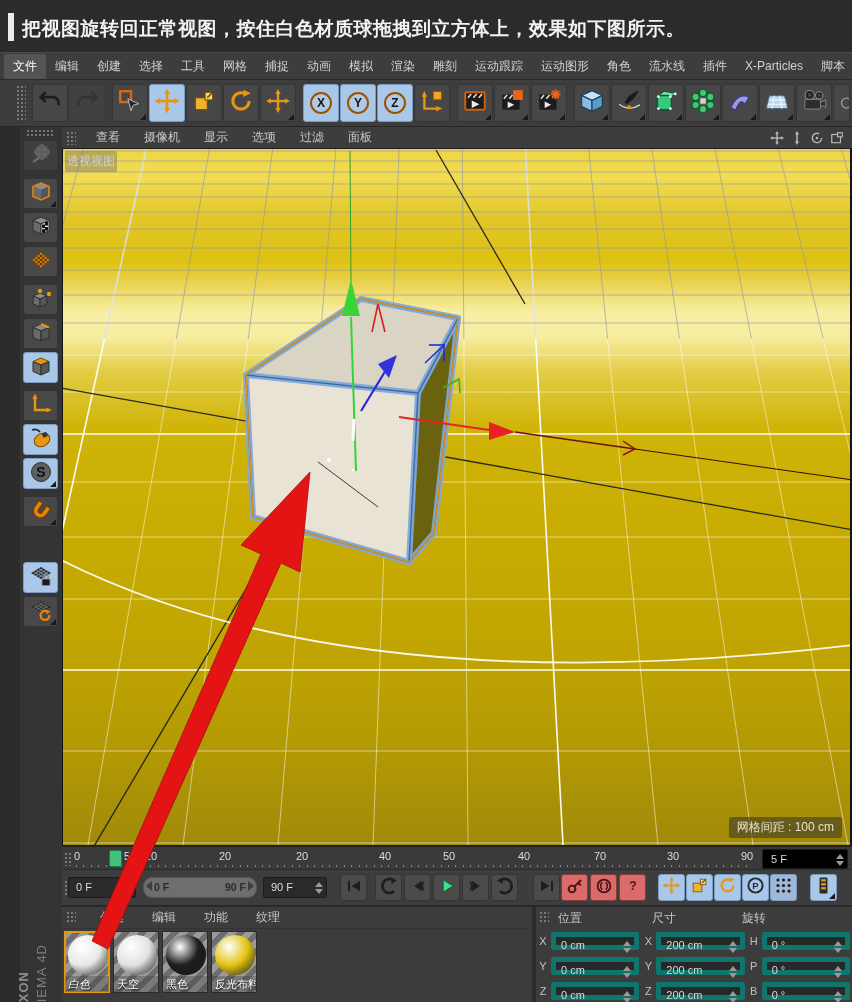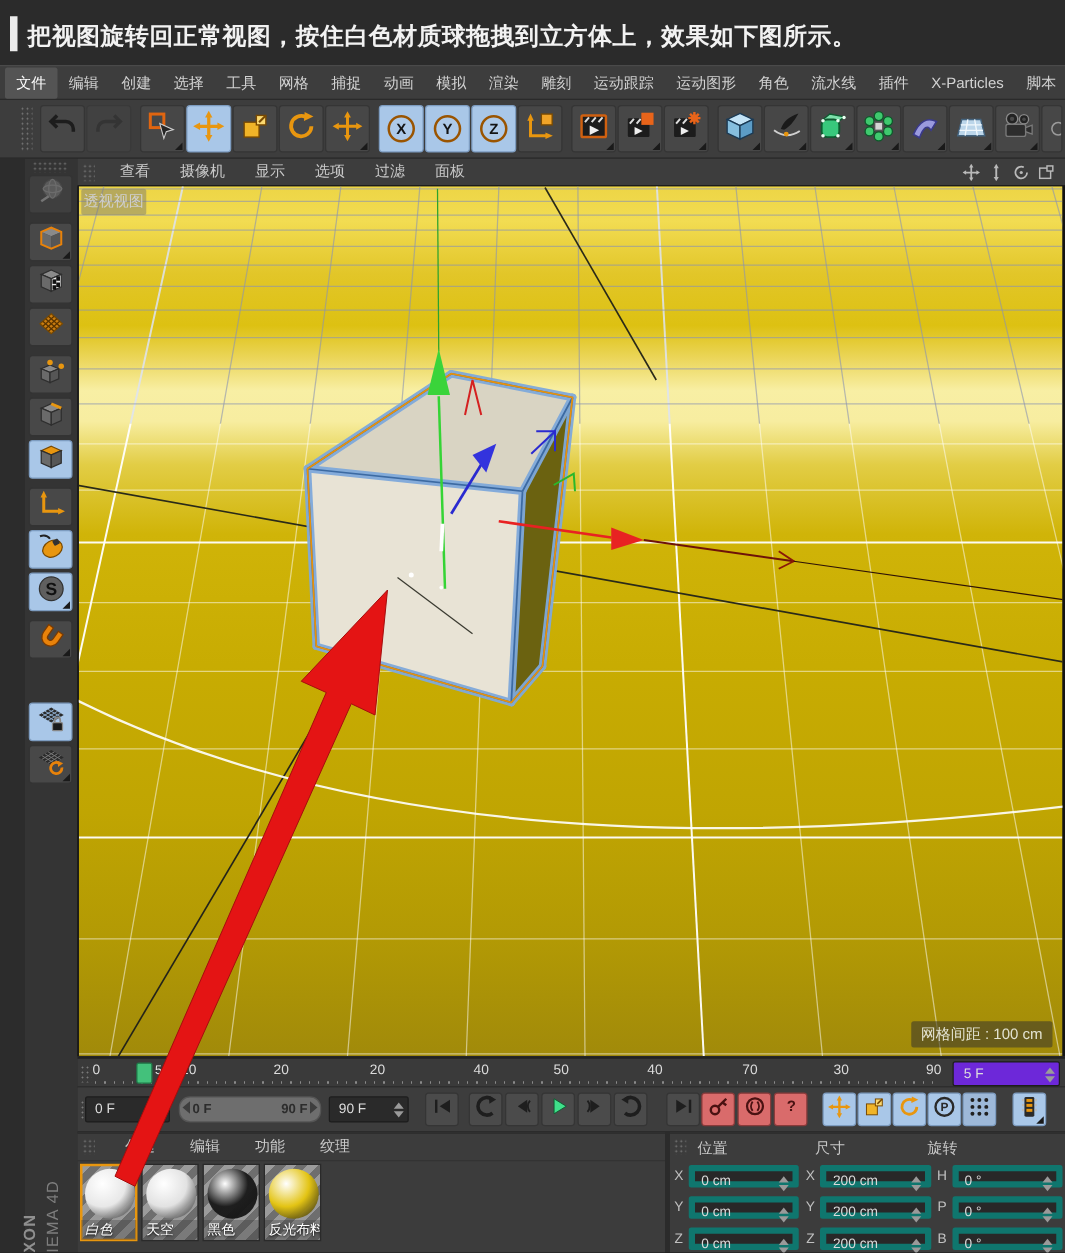--- a/index.html
+++ b/index.html
@@ -51,21 +51,21 @@
   .viewlabel{left:2px;top:2px;background:rgba(115,115,115,.45);color:#cfcfcf;font-size:12px;padding:2px 2px;border-radius:2px;}
   .gridlabel{right:8px;bottom:7px;background:rgba(66,62,40,.62);color:#e3e3d2;font-size:12px;padding:2px 8px;border-radius:2px;}
 
   
   .ruler{left:62px;top:845px;width:790px;height:25px;background:#3a3a3a;border-top:2px solid #222;border-bottom:1px solid #2a2a2a;}
   .ruler .hh{position:absolute;left:2px;top:5px;width:9px;height:14px;background-image:radial-gradient(#7a7a7a 26%,transparent 30%);background-size:4px 4px;}
   .tick{position:absolute;top:3px;font-size:11px;color:#dcdcdc;transform:translateX(-50%);}
   .dotline{position:absolute;left:14px;top:18px;width:676px;height:2px;background-image:repeating-linear-gradient(90deg,#8a8a8a 0 1px,transparent 1px 7.44px);}
   .playhead{position:absolute;left:47px;top:3px;width:13px;height:17px;background:#43c17b;border:1px solid #1f7a49;border-radius:2px;}
   .ph-num{position:absolute;left:62px;top:4px;font-size:10px;color:#e8e8e8;}
-  .framebox{position:absolute;left:700px;top:2px;width:86px;height:20px;background:#6d28d9;border:1px solid #1d1d1d;border-radius:2px;color:#ddd;font-size:11px;line-height:18px;padding-left:8px;}
+  .framebox{position:absolute;left:700px;top:2px;width:86px;height:20px;background:#000000;border:1px solid #1d1d1d;border-radius:2px;color:#ddd;font-size:11px;line-height:18px;padding-left:8px;}
 
   
   .transport{left:62px;top:870px;width:790px;height:36px;background:#3d3d3d;border-bottom:1px solid #262626;}
   .transport .hh{position:absolute;left:2px;top:10px;width:9px;height:16px;background-image:radial-gradient(#7a7a7a 26%,transparent 30%);background-size:4px 4px;}
   .tfield{position:absolute;top:7px;height:21px;background:#2a2a2a;border:1px solid #1d1d1d;border-radius:2px;color:#ddd;font-size:11px;line-height:19px;padding-left:7px;}
   .spin{position:absolute;right:3px;top:4px;width:8px;height:12px;}
   .spin::before,.spin::after{content:"";position:absolute;left:0;border-left:4px solid transparent;border-right:4px solid transparent;}
   .spin::before{top:0;border-bottom:5px solid #9a9a9a;}
   .spin::after{bottom:0;border-top:5px solid #9a9a9a;}
   .rangebar{position:absolute;left:81px;top:7px;width:114px;height:21px;background:#6e6e6e;border:1px solid #555;border-radius:9px;color:#2c2c2c;font-size:10.5px;font-weight:bold;}

